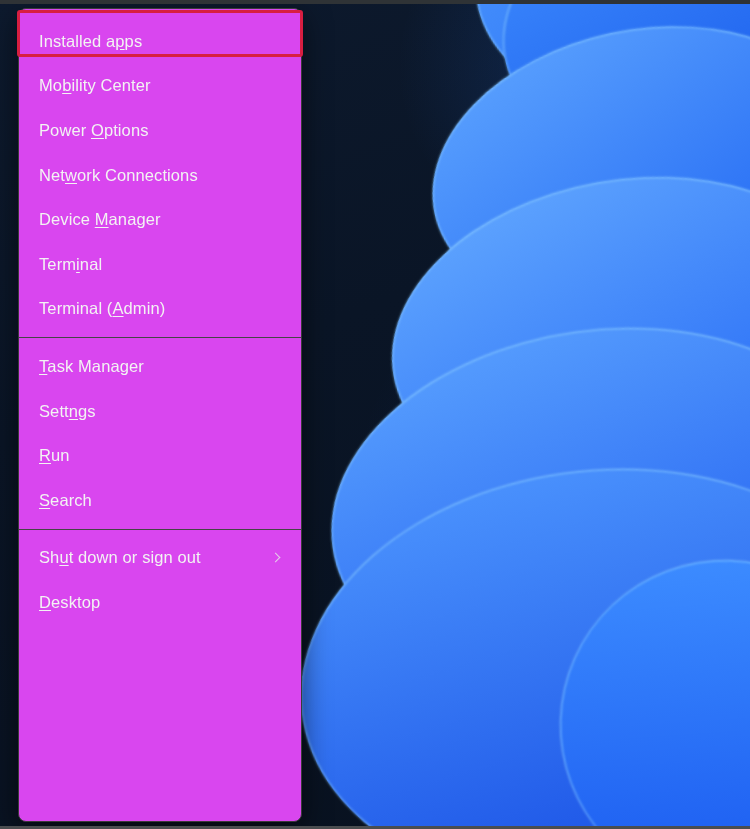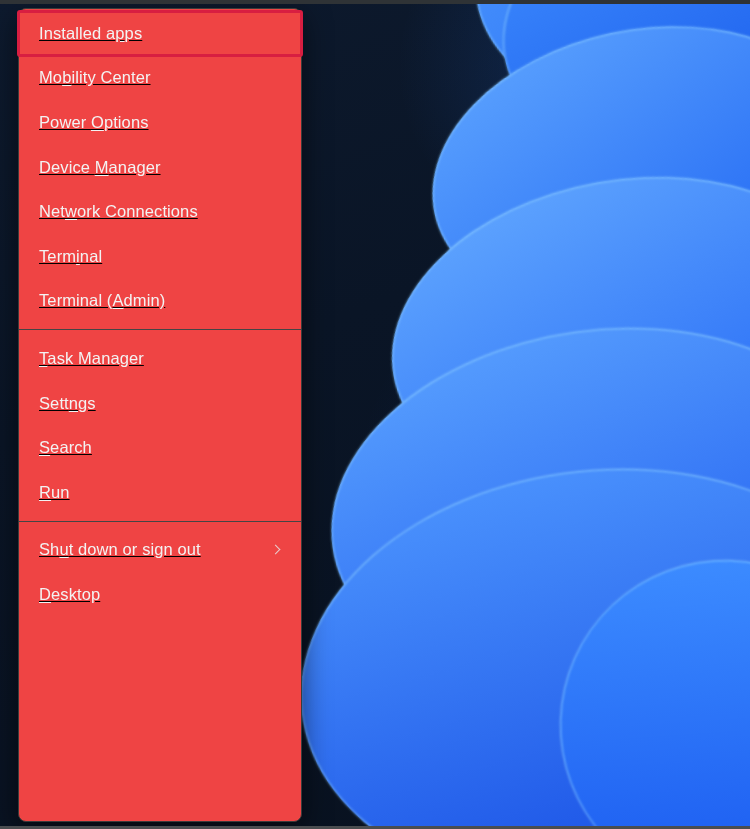--- a/index.html
+++ b/index.html
@@ -36,27 +36,26 @@
     border-radius:50%;
     border:1.5px solid rgba(150,215,255,0.85);
     filter:blur(0.8px);
   }
 
   
   #menu-panel {
     position:absolute;
     left:18px; top:8px;
     width:284px; height:814px;
-    background:#ef4444;
+    background:#d946ef;
     border:1px solid #3b3b3b;
     border-radius:8px;
     box-shadow:0 8px 28px rgba(0,0,0,0.55);
     overflow:hidden;
-    padding-top:2px;
-    text-decoration:underline;
+    padding-top:10px;
   }
   .menu-item {
     position:relative;
     height:44.6px;
     display:flex;
     align-items:center;
     padding:0 14px 0 20px;
     color:#f3f3f3;
     font-size:16.5px;
     letter-spacing:0.1px;
@@ -159,43 +158,43 @@
       <div class="menu-item">
         <span class="mi-label">Installed a<u>p</u>ps</span>
       </div>
       <div class="menu-item">
         <span class="mi-label">Mo<u>b</u>ility Center</span>
       </div>
       <div class="menu-item">
         <span class="mi-label">Power <u>O</u>ptions</span>
       </div>
       <div class="menu-item">
+        <span class="mi-label">Net<u>w</u>ork Connections</span>
+      </div>
+      <div class="menu-item">
         <span class="mi-label">Device <u>M</u>anager</span>
       </div>
       <div class="menu-item">
-        <span class="mi-label">Net<u>w</u>ork Connections</span>
-      </div>
-      <div class="menu-item">
         <span class="mi-label">Term<u>i</u>nal</span>
       </div>
       <div class="menu-item">
         <span class="mi-label">Terminal (<u>A</u>dmin)</span>
       </div>
       <div class="separator"></div>
       <div class="menu-item">
         <span class="mi-label"><u>T</u>ask Manager</span>
       </div>
       <div class="menu-item">
         <span class="mi-label">Sett<u>n</u>gs</span>
       </div>
       <div class="menu-item">
+        <span class="mi-label"><u>R</u>un</span>
+      </div>
+      <div class="menu-item">
         <span class="mi-label"><u>S</u>earch</span>
-      </div>
-      <div class="menu-item">
-        <span class="mi-label"><u>R</u>un</span>
       </div>
       <div class="separator"></div>
       <div class="menu-item">
         <span class="mi-label">Sh<u>u</u>t down or sign out</span>
         <span class="chevron"></span>
       </div>
       <div class="menu-item">
         <span class="mi-label"><u>D</u>esktop</span>
       </div>
     </div>

